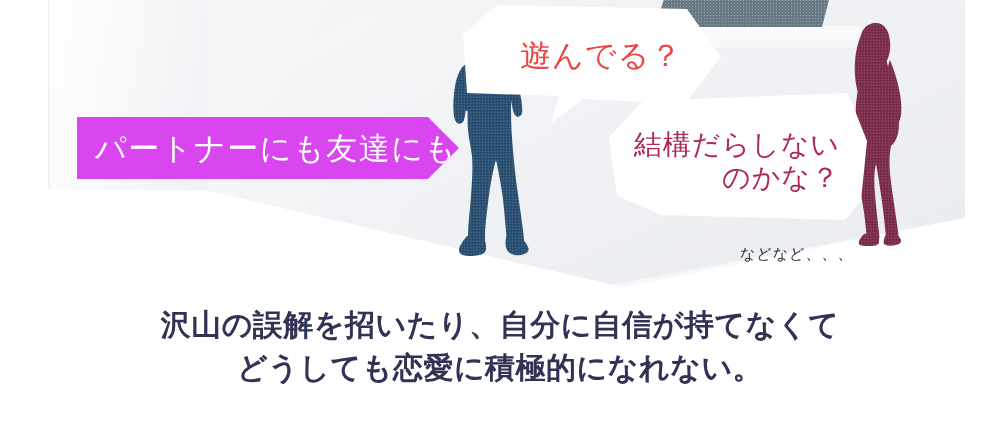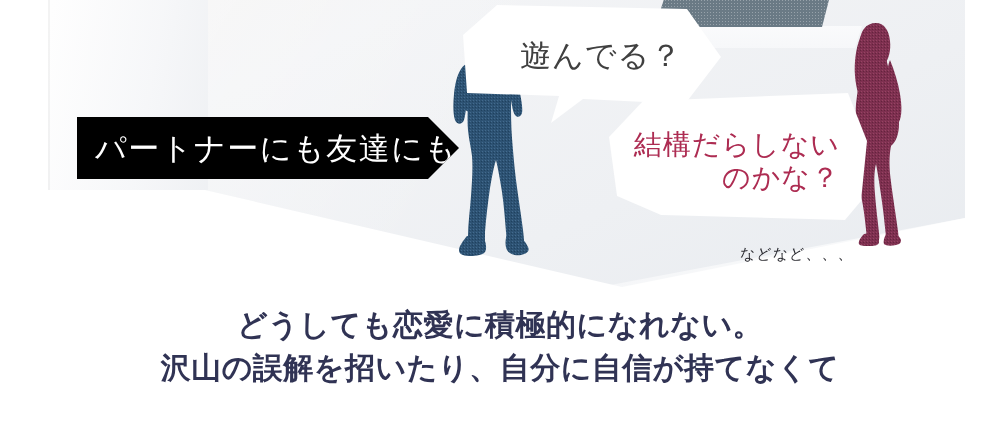--- a/index.html
+++ b/index.html
@@ -78,21 +78,21 @@
     background: linear-gradient(180deg, #ffffff 0%, #f7f8fa 100%);
     clip-path: polygon(48px 26px, 250px 26px, 243px 48px, 34px 48px);
     opacity: .92;
   }
 
   
   .arrow-banner {
     position: absolute;
     left: 77px; top: 117px;
     width: 382px; height: 62px;
-    background: #000000;
+    background: #d946ef;
     clip-path: polygon(0 0, 351px 0, 382px 31px, 351px 62px, 0 62px);
     display: flex;
     align-items: center;
     box-sizing: border-box;
     padding-left: 18px;
   }
   .arrow-banner-label {
     color: #ffffff;
     font-family: "Liberation Serif", "DejaVu Serif", serif;
     font-size: 31px;
@@ -153,21 +153,21 @@
   }
   .bubble-text {
     position: absolute;
     white-space: pre;
     font-family: "Liberation Serif", "DejaVu Serif", serif;
     line-height: 1.18;
   }
   .bubble-1-text {
     left: 520px; top: 38px;
     font-size: 31px;
-    color: #404040;
+    color: #ef4444;
     letter-spacing: 1px;
   }
   .bubble-2-text {
     left: 628px; top: 128px;
     font-size: 28px;
     color: #ad2c52;
     letter-spacing: 1px;
     text-align: right;
     width: 212px;
     font-family: Liberation Serif, serif;
@@ -303,17 +303,17 @@
   <div class="bubble bubble-1"></div>
   <div class="bubble-text bubble-1-text">遊んでる？</div>
 
   <div class="bubble bubble-2"></div>
   <div class="bubble-text bubble-2-text">結構だらしない
 　　のかな？</div>
 
   <div class="note-etc">などなど、、、</div>
 
   <div class="caption">
+    <span class="caption-line">沢山の誤解を招いたり、自分に自信が持てなくて</span>
     <span class="caption-line">どうしても恋愛に積極的になれない。</span>
-    <span class="caption-line">沢山の誤解を招いたり、自分に自信が持てなくて</span>
   </div>
 
 </div>
 
 </body></html>

